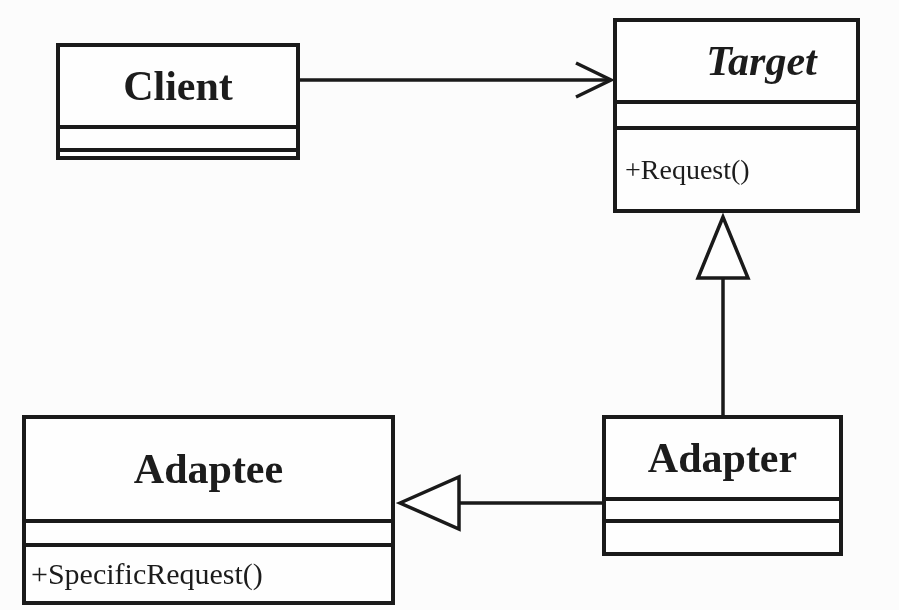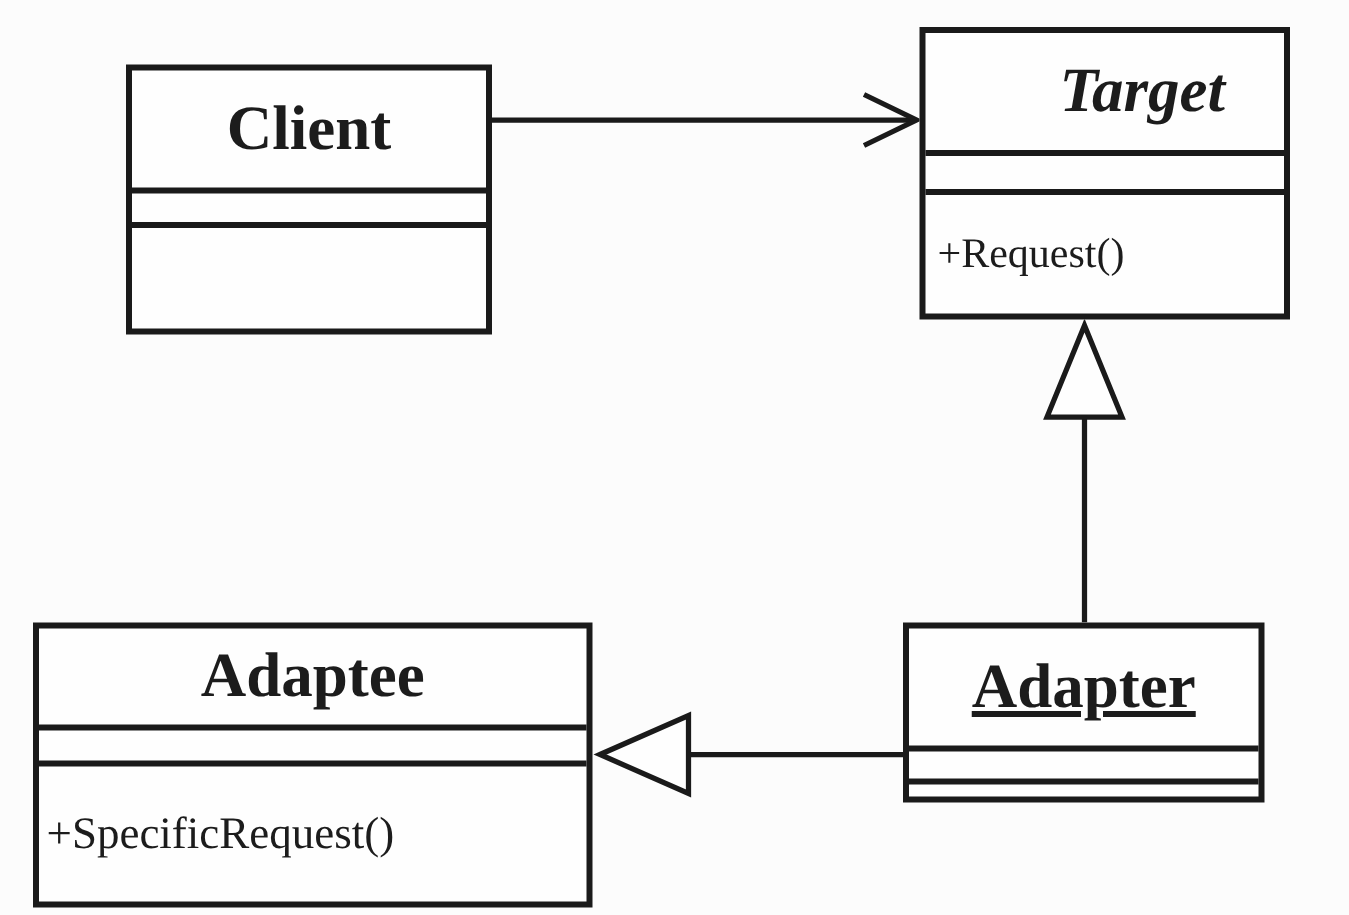--- a/index.html
+++ b/index.html
@@ -62,34 +62,34 @@
     flex: 1 1 auto;
     display: flex;
     align-items: center;
     justify-content: flex-start;
     font-size: 28px;
     line-height: 1;
     padding-left: 8px;
     white-space: nowrap;
   }
   
-  .client { left: 56px; top: 43px; width: 244px; height: 180px; margin-left: 28px; }
+  .client { left: 56px; top: 43px; width: 244px; height: 117px; }
   .client .name  { height: 78px; }
   .client .attrs { height: 27px; }
   
   .target { left: 613px; top: 18px; width: 247px; height: 195px; }
   .target .name  { height: 78px; font-style: italic; margin-left: 25px; }
   .target .attrs { height: 30px; }
   
   .adaptee { left: 22px; top: 415px; width: 373px; height: 190px; }
-  .adaptee .name  { height: 64px; }
+  .adaptee .name  { height: 100px; }
   .adaptee .attrs { height: 28px; }
   .adaptee .methods { font-size: 30px; padding-left: 5px; }
   
-  .adapter { left: 602px; top: 415px; width: 241px; height: 120px; text-decoration: underline; }
+  .adapter { left: 602px; top: 415px; width: 241px; height: 141px; }
   .adapter .name  { height: 78px; }
   .adapter .attrs { height: 26px; }
 </style>
 </head>
 <body>
 
 <div class="canvas">
 
   <svg class="connectors" viewBox="0 0 899 610" aria-hidden="true">
 

